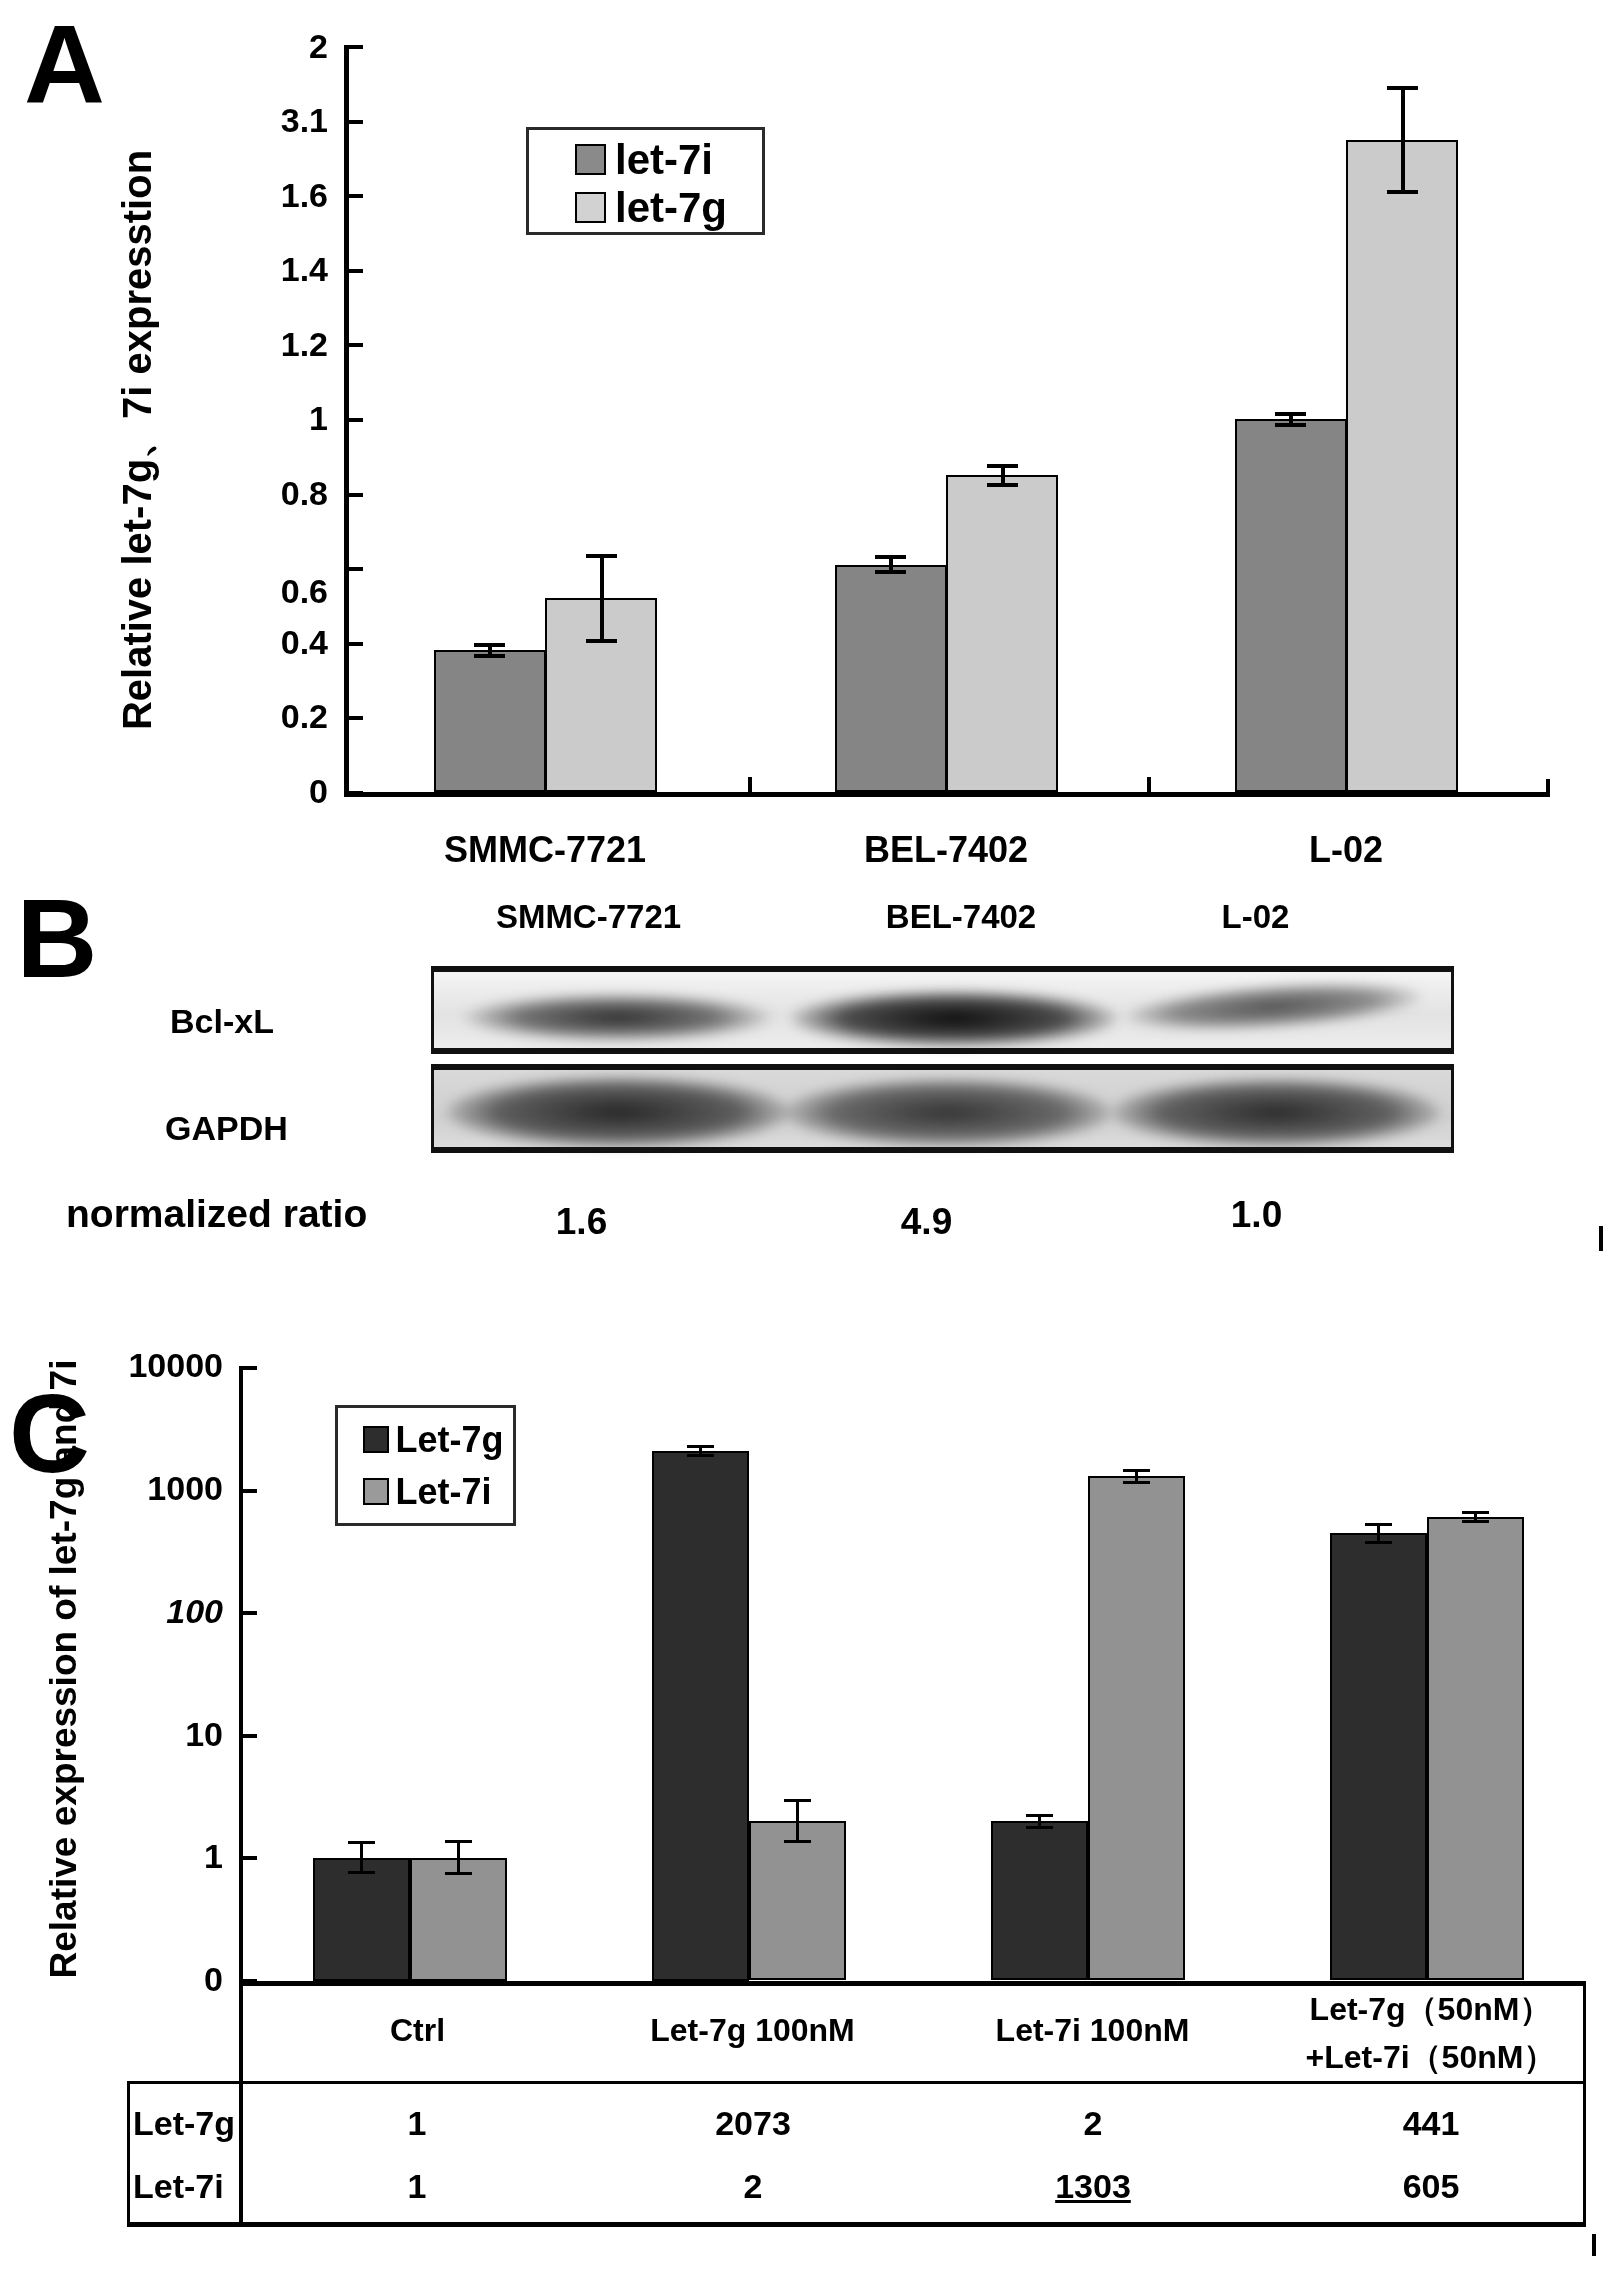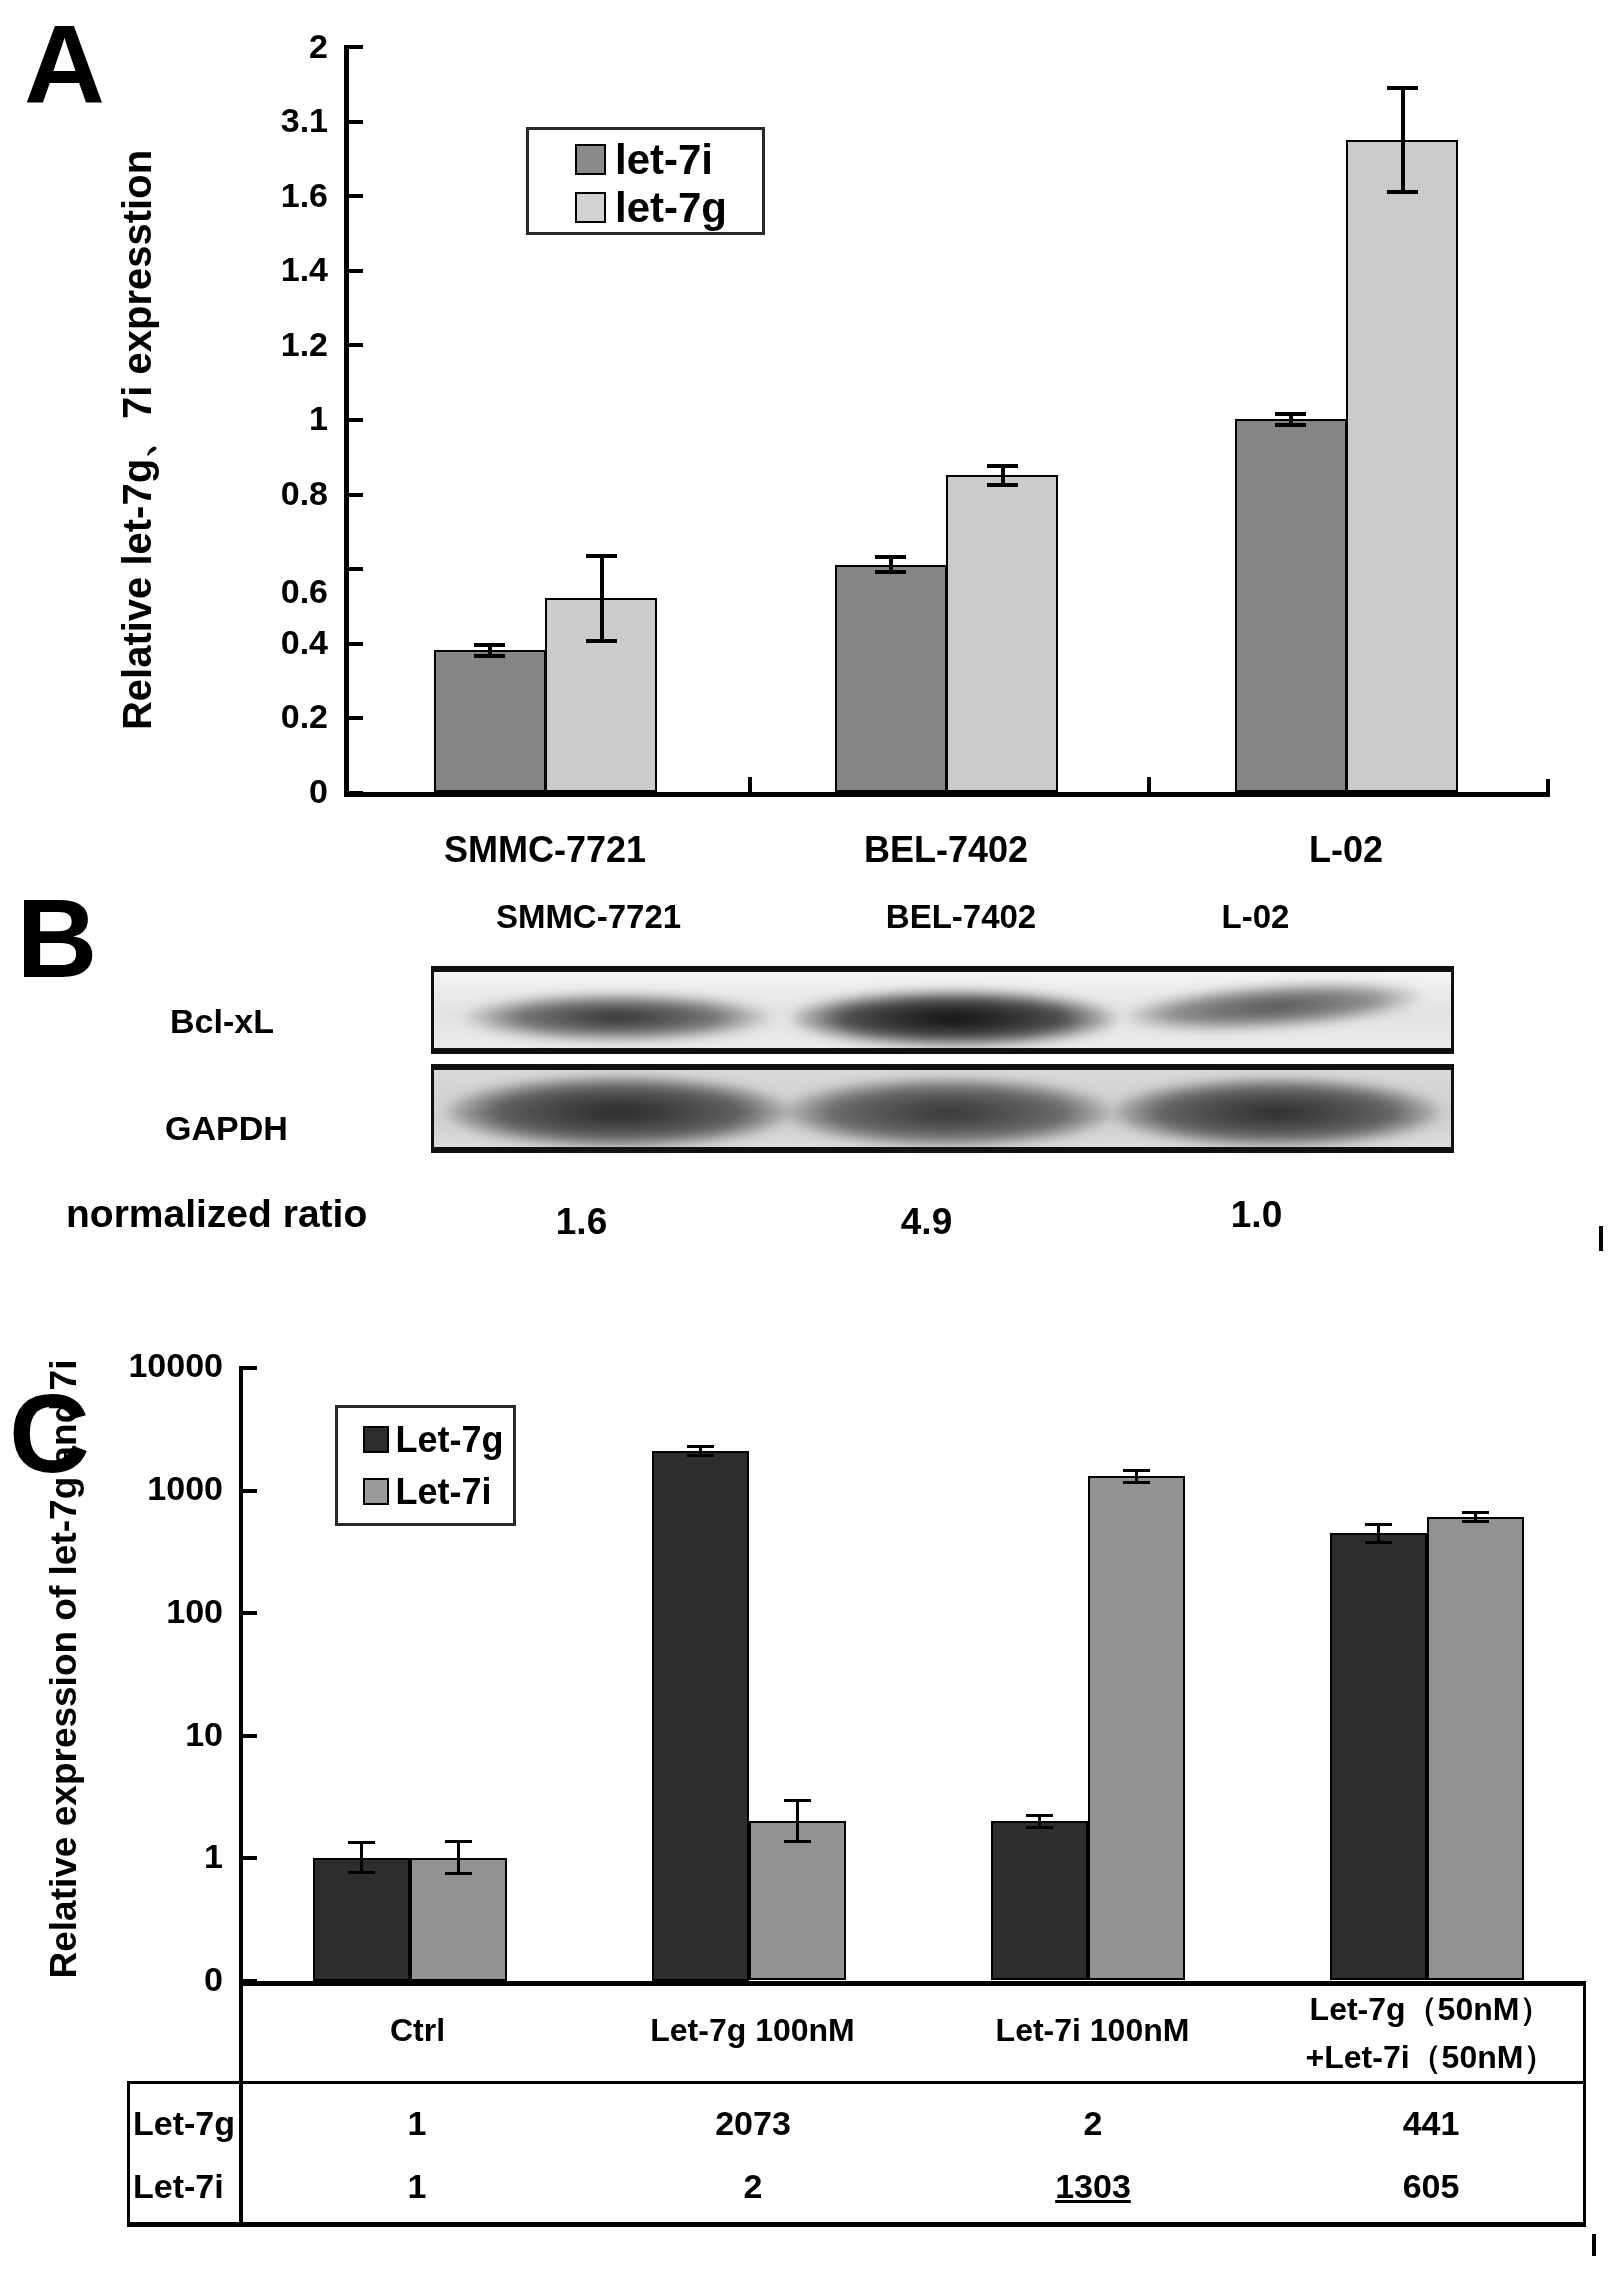--- a/index.html
+++ b/index.html
@@ -149,21 +149,21 @@
   </div>
 
   <div id="c-plot">
       <div class="axis" style="left: 239px; top: 1367px; width: 3.7px; height: 858px;"></div>
       <div class="axis" style="left: 239px; top: 1981px; width: 1346px; height: 4.5px;"></div>
       <div class="axis" style="left: 239px; top: 1366px; width: 18px; height: 3.7px;"></div>
       <div class="tick-label" style="left: 59px; top: 1346px; width: 164px; font-size: 34px;">10000</div>
       <div class="axis" style="left: 239px; top: 1489px; width: 18px; height: 3.7px;"></div>
       <div class="tick-label" style="left: 59px; top: 1469px; width: 164px; font-size: 34px;">1000</div>
       <div class="axis" style="left: 239px; top: 1611px; width: 18px; height: 3.7px;"></div>
-      <div class="tick-label" style="left: 59px; top: 1592px; width: 164px; font-size: 34px;">100</div>
+      <div class="tick-label" style="left: 59px; top: 1592px; width: 164px; font-size: 34px; font-style: italic;">100</div>
       <div class="axis" style="left: 239px; top: 1734px; width: 18px; height: 3.7px;"></div>
       <div class="tick-label" style="left: 59px; top: 1715px; width: 164px; font-size: 34px;">10</div>
       <div class="axis" style="left: 239px; top: 1856px; width: 18px; height: 3.7px;"></div>
       <div class="tick-label" style="left: 59px; top: 1837px; width: 164px; font-size: 34px;">1</div>
       <div class="axis" style="left: 239px; top: 1979px; width: 18px; height: 3.7px;"></div>
       <div class="tick-label" style="left: 59px; top: 1960px; width: 164px; font-size: 34px;">0</div>
       <div class="bar" style="left: 313px; top: 1858px; width: 97px; height: 123px; background: rgb(45, 45, 45);"></div>
       <div class="axis" style="left: 360px; top: 1843px; width: 3px; height: 30px;"></div>
       <div class="axis" style="left: 348px; top: 1841px; width: 27px; height: 3px;"></div>
       <div class="axis" style="left: 348px; top: 1871px; width: 27px; height: 3px;"></div>

